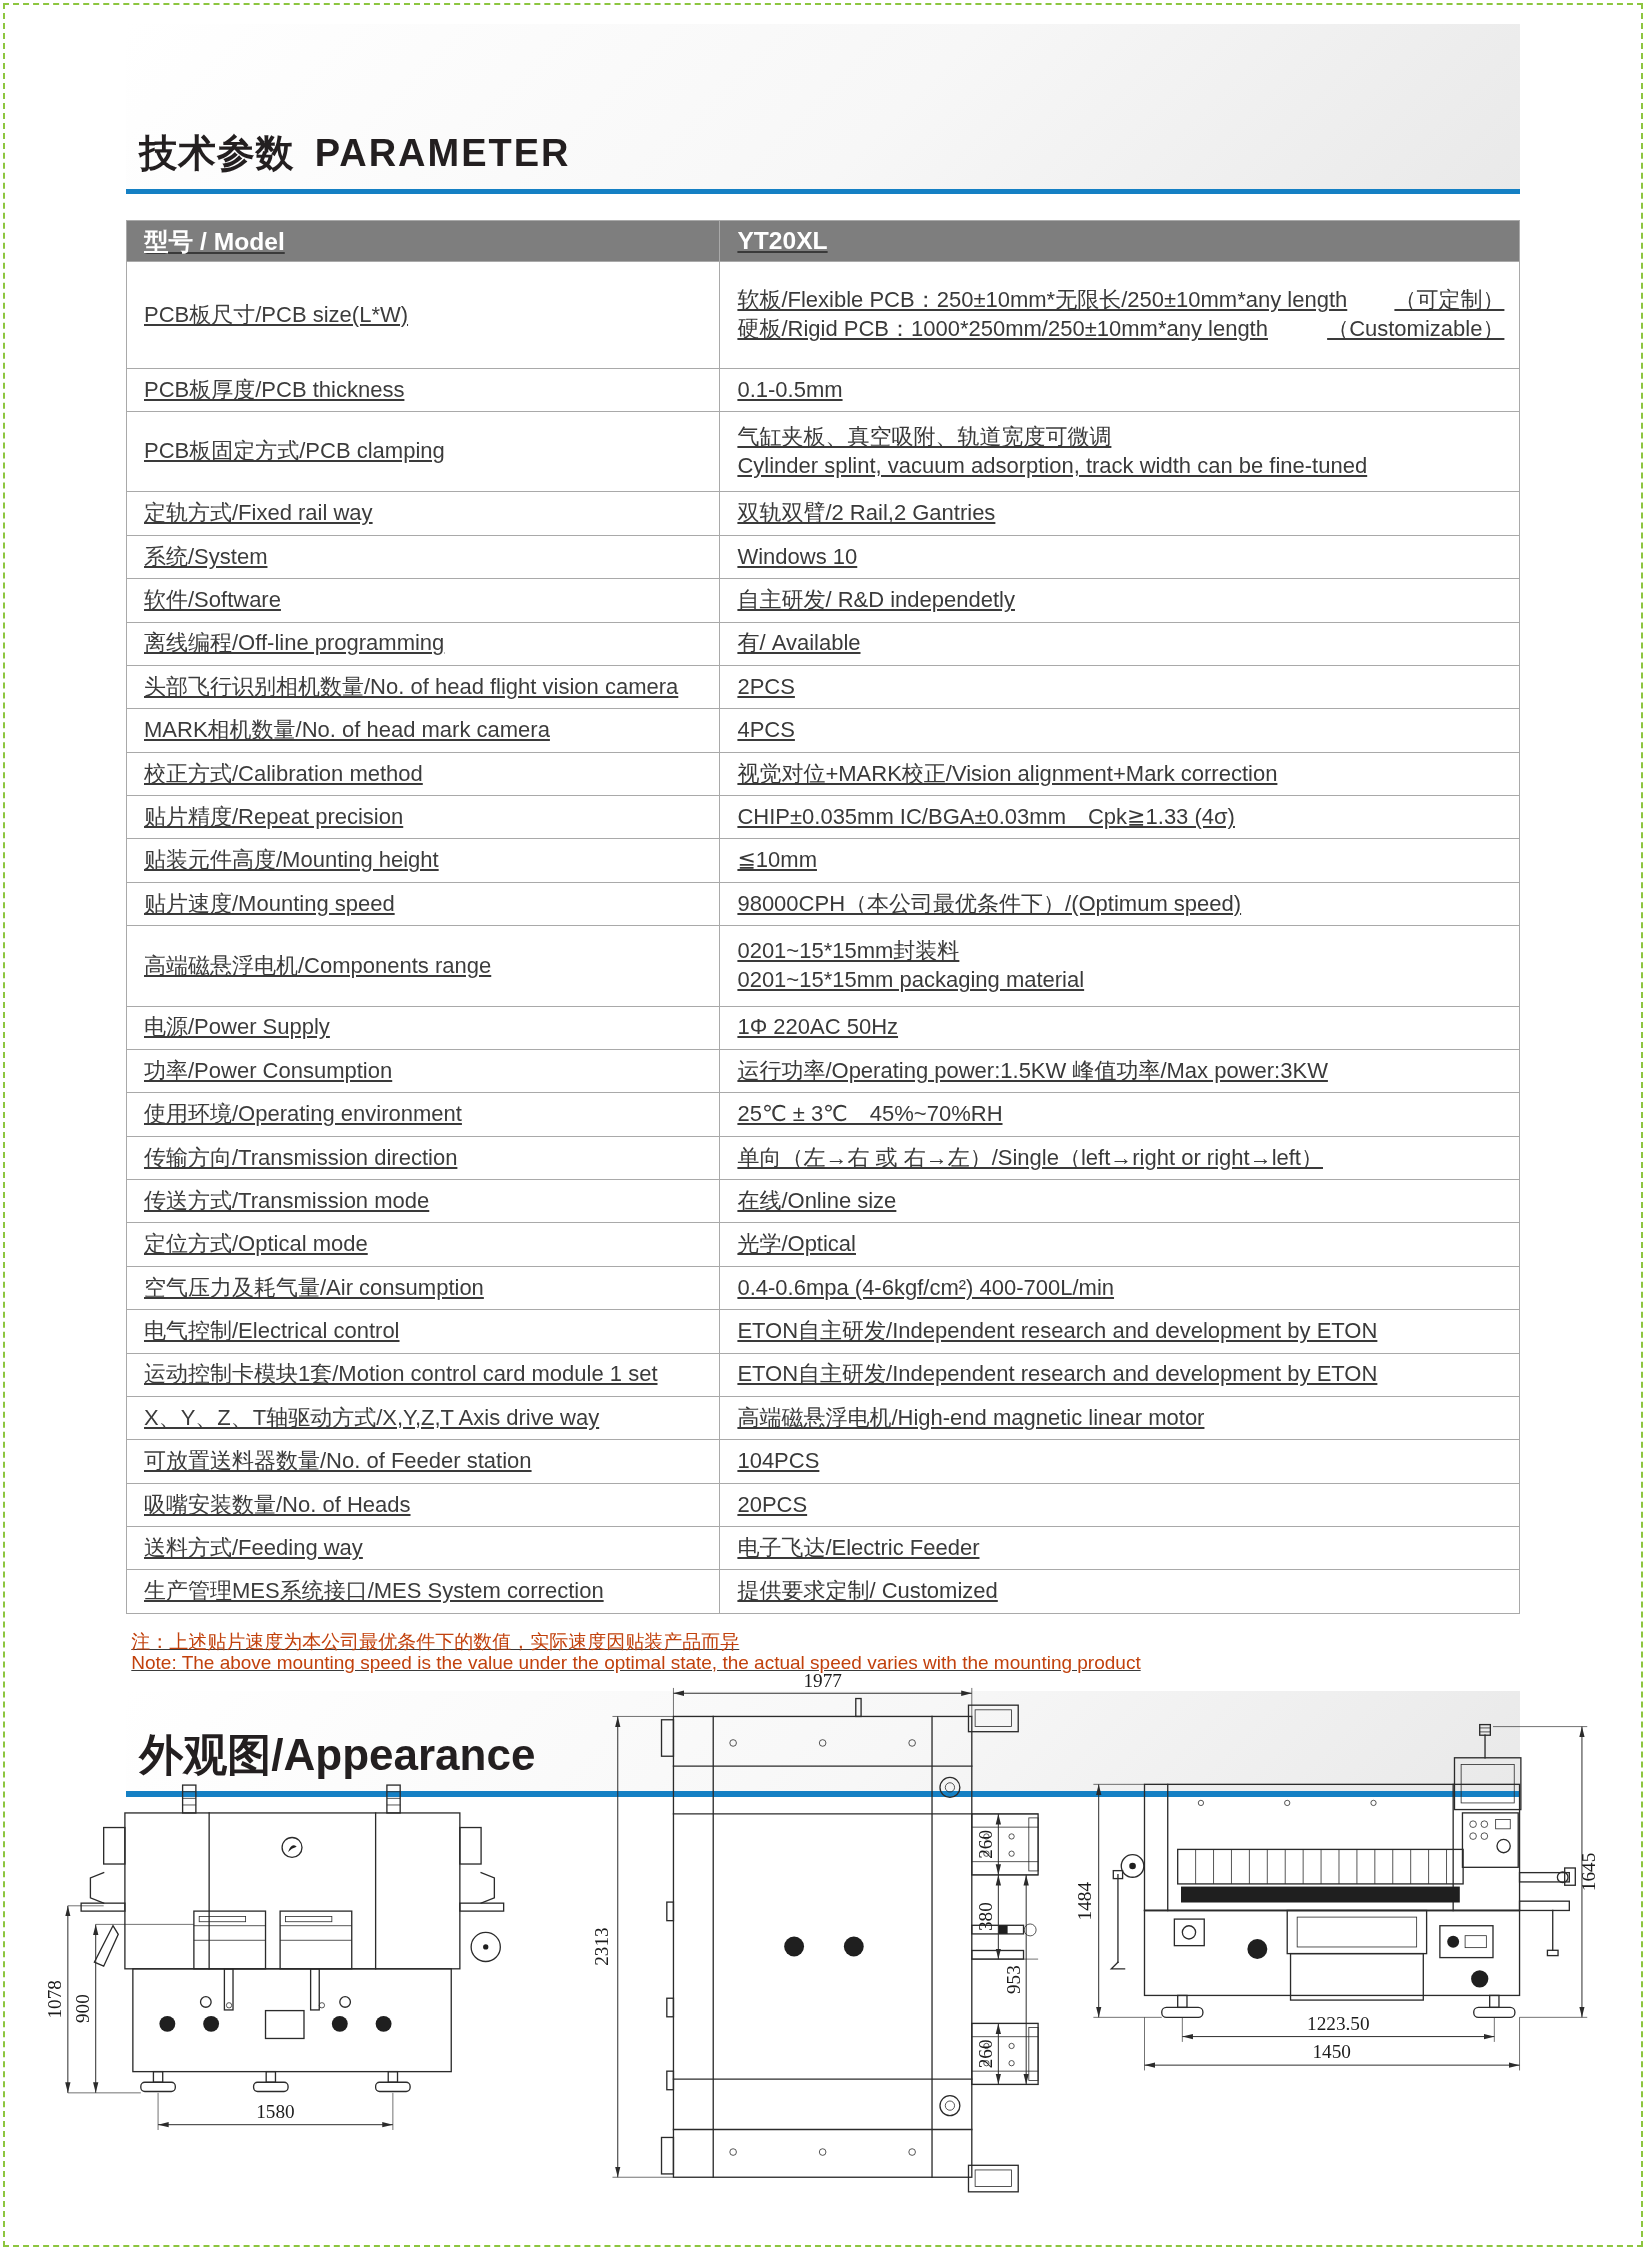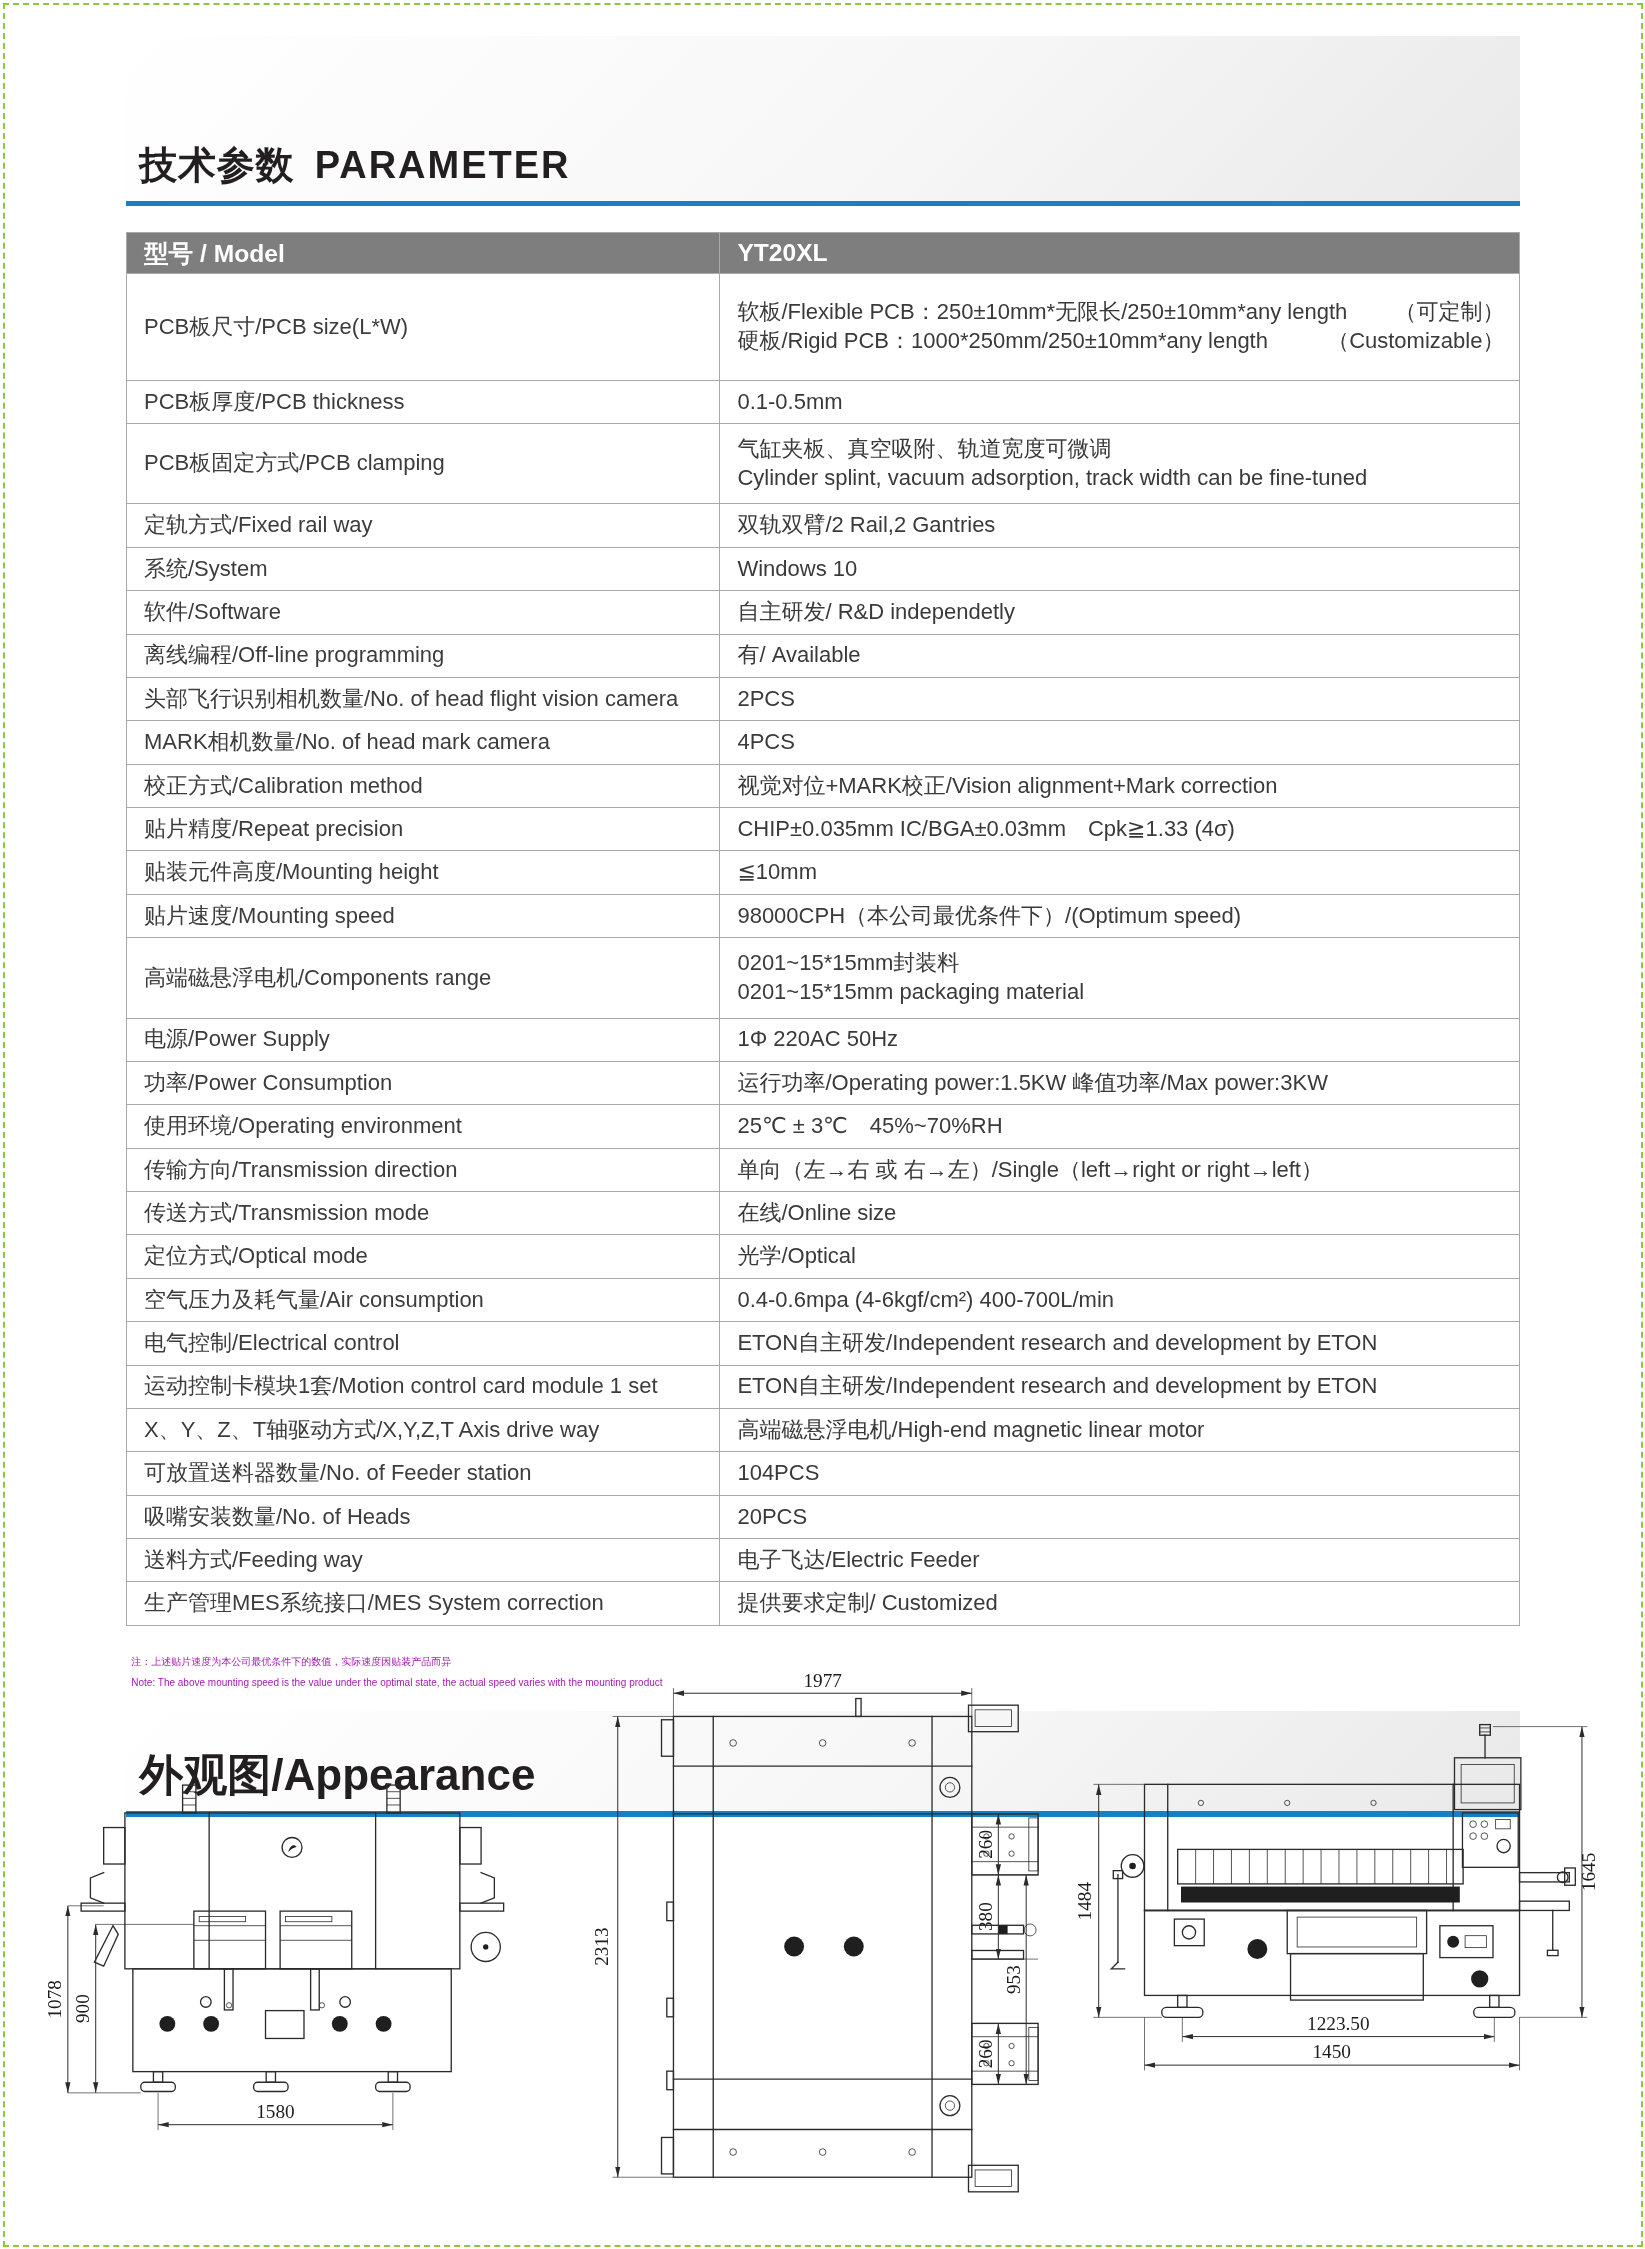--- a/index.html
+++ b/index.html
@@ -8,21 +8,21 @@
     --border-green:#8dc63f;
     --table-border:#a9a9a9;
     --text-dark:#3a3a3a;
   }
   html,body{margin:0;padding:0;background:#ffffff;}
   .page{
     position:relative;width:1646px;height:2250px;background:#ffffff;overflow:hidden;
     font-family:"Liberation Sans","DejaVu Sans",sans-serif;color:var(--text-dark);
   }
   .page-border{position:absolute;left:3.3px;top:3.3px;right:3.3px;bottom:3.3px;border:2px dashed var(--border-green);pointer-events:none;}
-  .content{position:absolute;left:126px;top:12px;width:1394px;}
+  .content{position:absolute;left:126px;top:0;width:1394px;text-decoration:underline;}
   .section-head{
     margin-top:24px;height:165px;position:relative;
     background:linear-gradient(135deg,#ffffff 0%,#f7f7f7 55%,#e9e9e9 100%);
   }
   .section-head.small{margin-top:18.6px;height:100px;}
   .sec-title{position:absolute;left:13.3px;bottom:14.6px;margin:0;font-size:38px;line-height:41px;color:#231f20;letter-spacing:0.7px;white-space:nowrap;}
   .sec-title .zh{font-weight:bold;}
   .sec-title .en{font-weight:600;margin-left:9.3px;letter-spacing:2px;}
   .sec-title2{position:absolute;left:13.3px;bottom:17px;margin:0;font-size:44px;line-height:38px;color:#231f20;font-weight:bold;white-space:nowrap;}
   .blue-bar{height:5.3px;background:var(--accent-blue);}
@@ -40,21 +40,21 @@
   }
   .spec-table td{height:37px;padding:2.7px 5.3px 2.7px 17px;line-height:26.5px;}
   .spec-table tr.double td{height:74px;}
   .spec-table tr.tall td{height:100px;}
   .label-cell{color:#3c3c3c;}
   .value-cell{padding-left:18.6px;}
   .cell-lines{display:flex;flex-direction:column;gap:2.7px;}
   .vline{display:flex;justify-content:flex-start;align-items:baseline;}
   .vline .vright{margin-left:auto;padding-right:9.3px;}
   
-  .notes{margin-top:25px;padding-left:5.3px;font-size:10px;line-height:21px;color:#a21caf;}
+  .notes{margin-top:17px;padding-left:5.3px;font-size:19px;line-height:21px;color:#c2410c;}
   
   .drawings{position:absolute;left:40px;top:1673px;width:1566px;display:flex;justify-content:space-between;align-items:flex-start;}
   .draw-front{margin-top:100px;}
   .draw-side{margin-top:37px;}
   svg .o{stroke:#2b2b2b;stroke-width:2;fill:none;stroke-linecap:square;}
   svg .thin{stroke:#2b2b2b;stroke-width:1.2;fill:none;}
   svg .fillb{fill:#1f1f1f;stroke:none;}
   svg .dimline{stroke:#2b2b2b;stroke-width:1.5;fill:none;}
   svg .ext{stroke:#2b2b2b;stroke-width:1;fill:none;}
   svg .dimtext{font-family:"Liberation Serif","DejaVu Serif",serif;font-size:29px;fill:#1c1c1c;}

